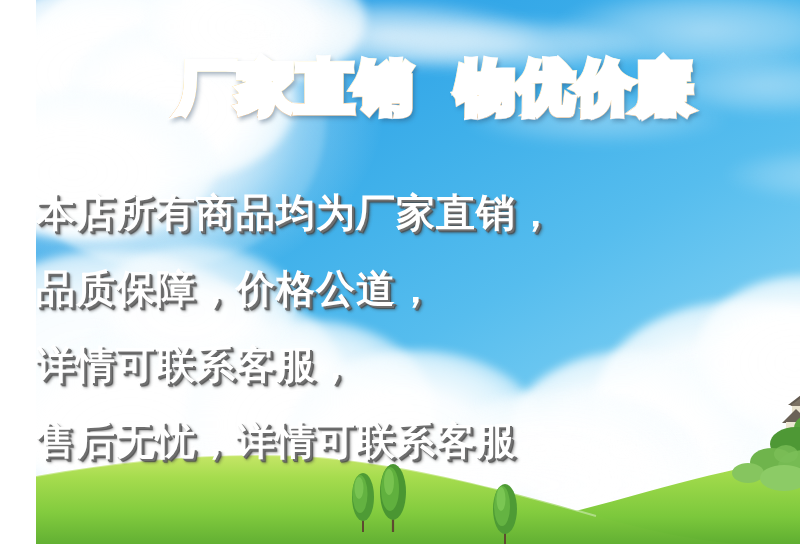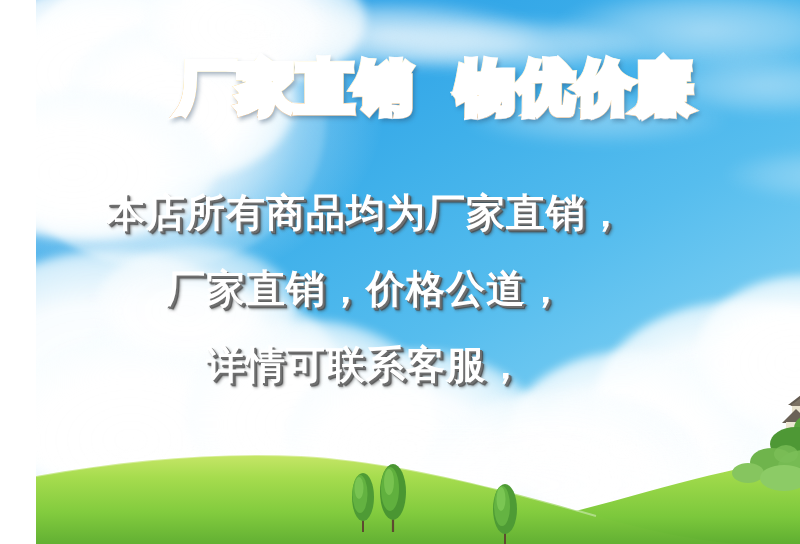--- a/index.html
+++ b/index.html
@@ -142,21 +142,21 @@
        0 0 4px rgba(255,255,255,0.95),
        2px 3px 3px rgba(40,70,100,0.30);
     white-space: pre;
   }
 
   #body-copy {
     position: absolute;
     left: 0;
     top: 175px;
     width: 660px;
-    text-align: center;
+    text-align: left;
   }
   .body-line {
     font-size: 39px;
     font-weight: bold;
     line-height: 76px;
     color: #ffffff;
     letter-spacing: 1px;
     text-shadow:
       2px 2px 0 #6e6e6e,
       3px 3px 1px rgba(70,70,70,0.85),
@@ -286,17 +286,18 @@
       <ellipse cx="95" cy="28" rx="13" ry="10" fill="#74b850" opacity=".8"></ellipse>
       <ellipse cx="60" cy="44" rx="12" ry="9" fill="#7cbf58" opacity=".75"></ellipse>
     </svg>
   </div>
 
   <div id="headline-stroke">厂家直销  物优价廉</div>
   <div id="headline">厂家直销  物优价廉</div>
 
   <div id="body-copy">
     <div class="body-line">本店所有商品均为厂家直销，</div>
-    <div class="body-line">厂家直销，价格公道，</div>
+    <div class="body-line">品质保障，价格公道，</div>
     <div class="body-line">详情可联系客服，</div>
+    <div class="body-line">售后无忧，详情可联系客服</div>
   </div>
 
 </div>
 
 </body></html>

